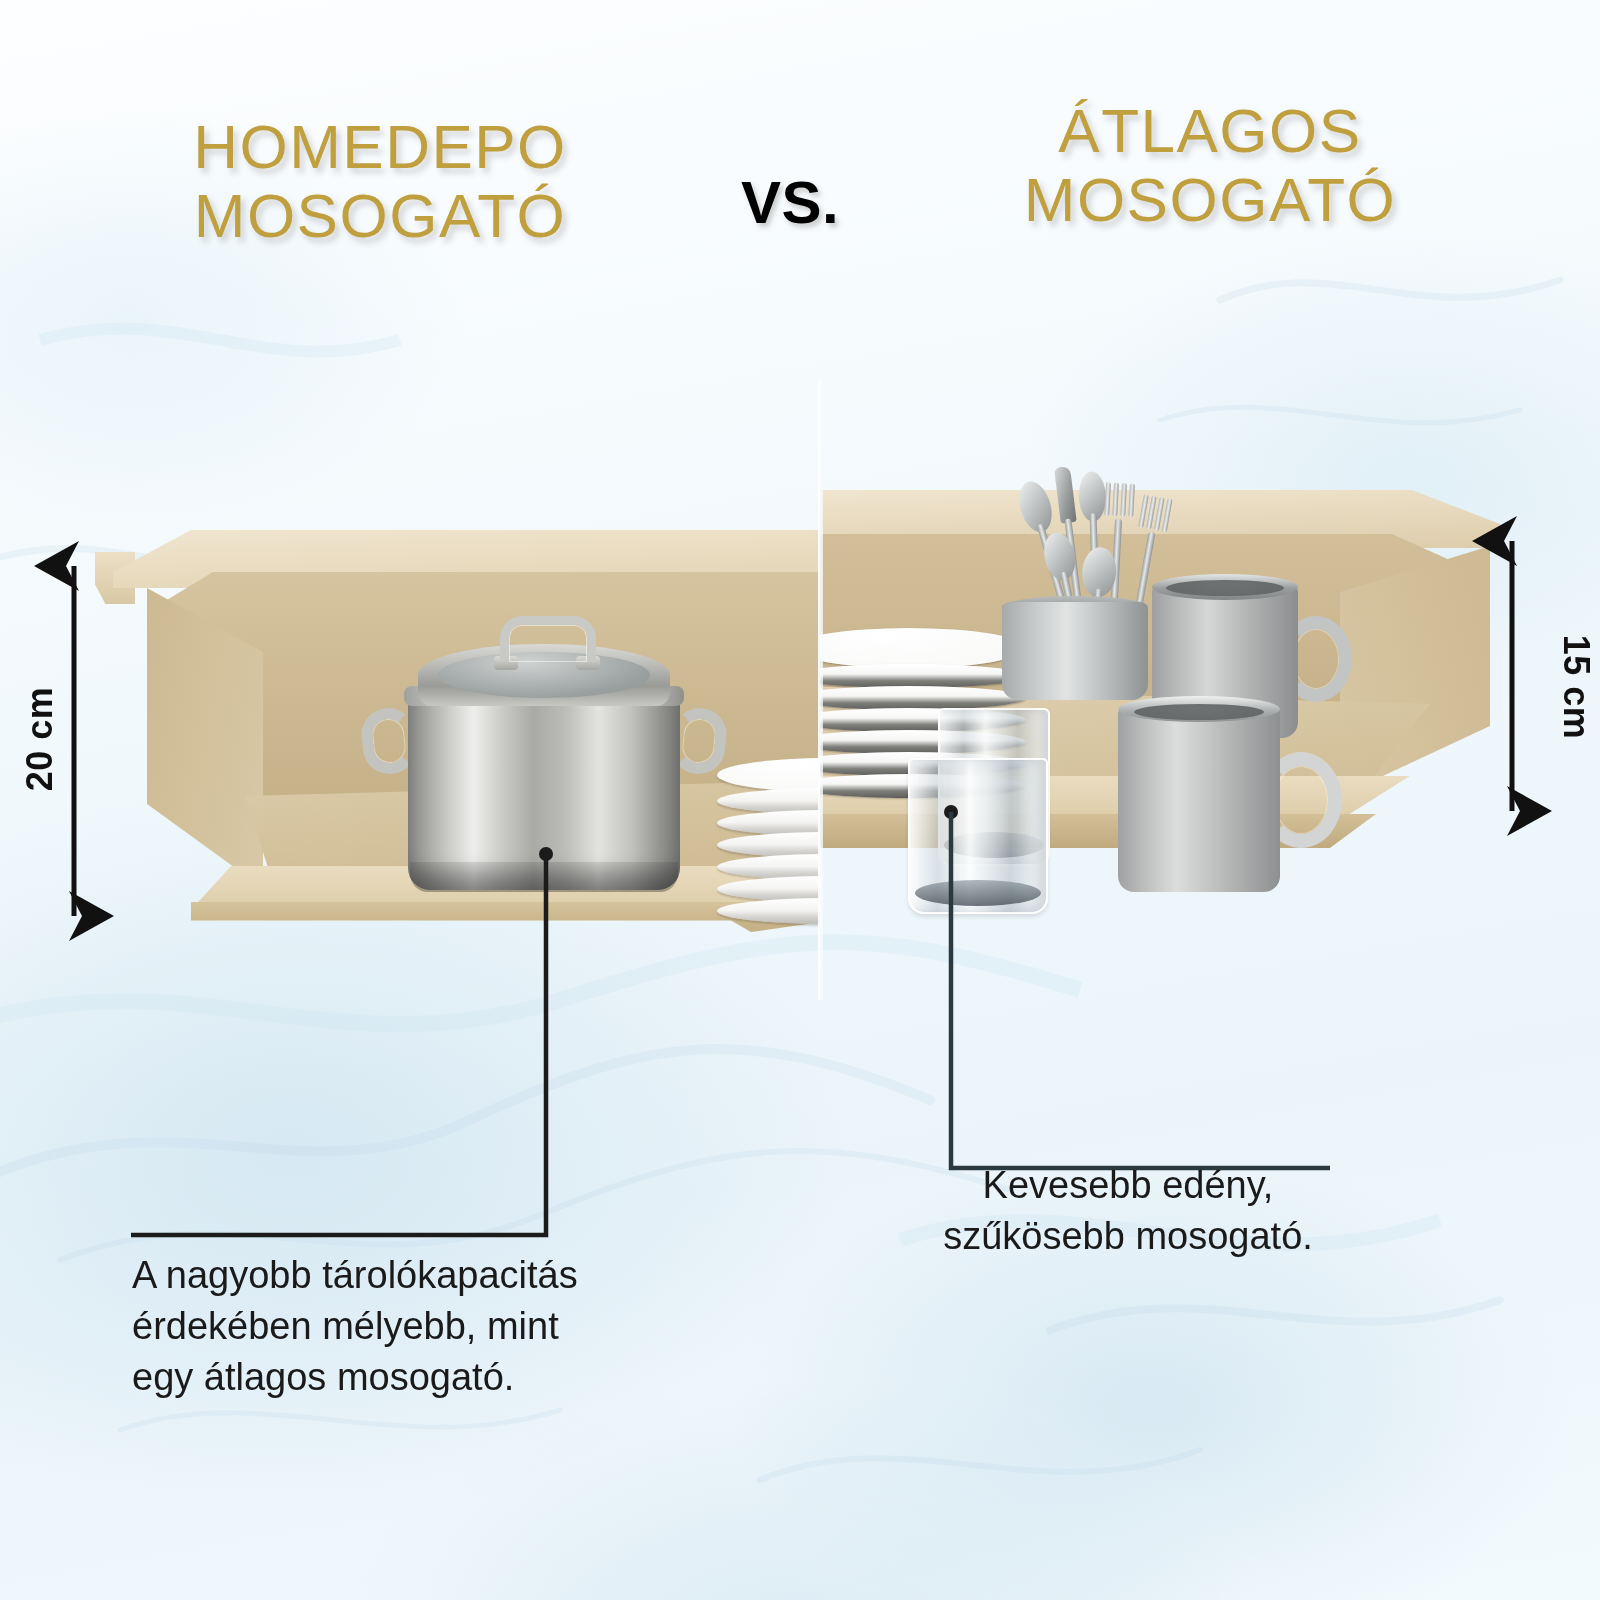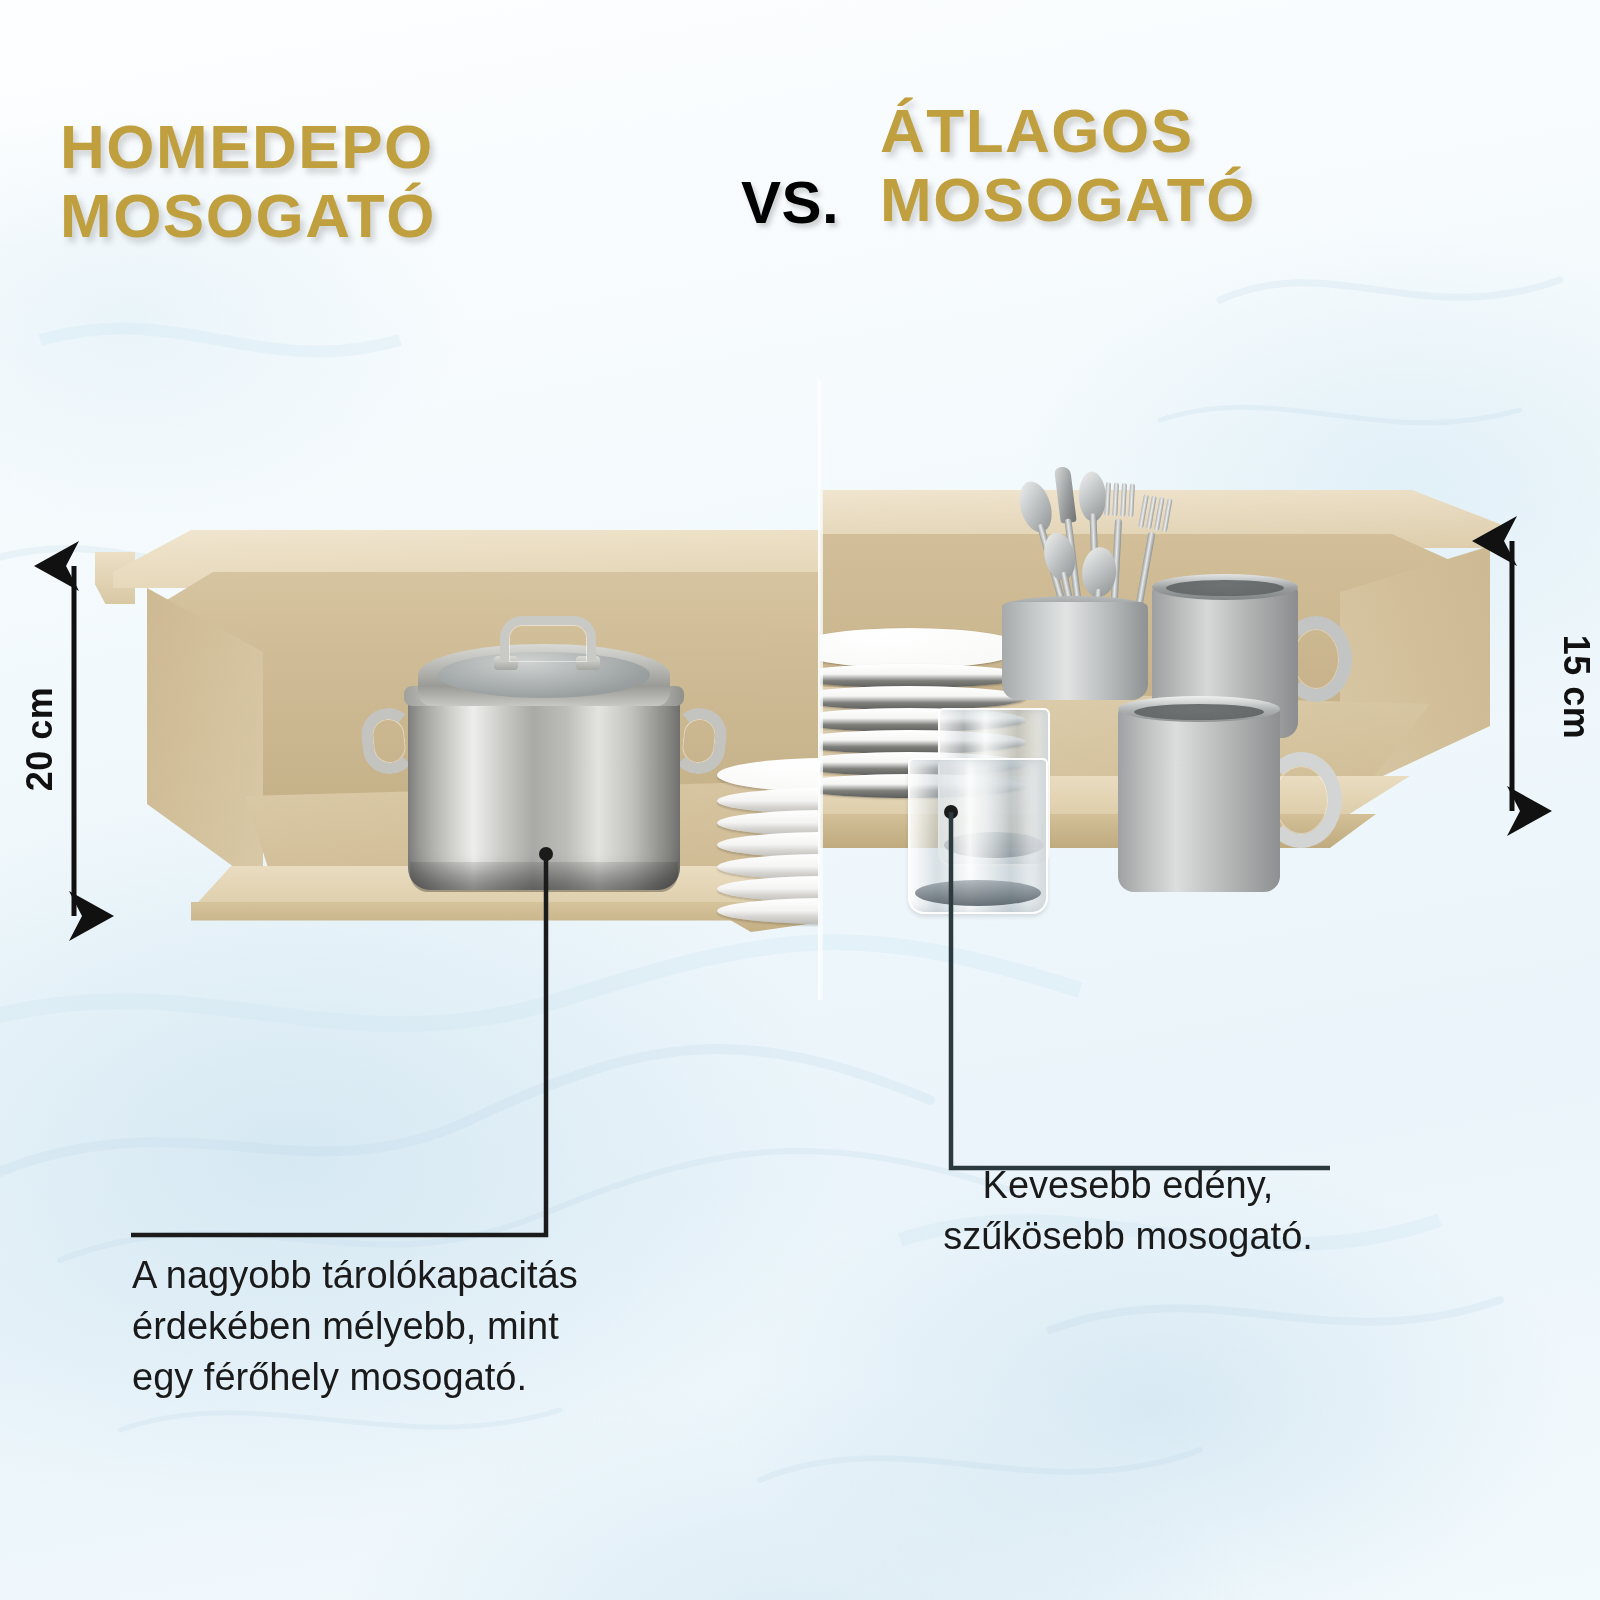--- a/index.html
+++ b/index.html
@@ -19,24 +19,24 @@
       radial-gradient(ellipse 620px 400px at 88% 30%, rgba(200,226,240,.40) 0%, rgba(200,226,240,0) 62%),
       radial-gradient(ellipse 520px 320px at 8% 20%, rgba(206,230,242,.35) 0%, rgba(206,230,242,0) 65%),
       radial-gradient(ellipse 800px 500px at 50% 105%, rgba(180,210,230,.40) 0%, rgba(180,210,230,0) 60%),
       linear-gradient(170deg,#fdfeff 0%, #f2f9fc 38%, #eaf4fa 70%, #f3fafd 100%);
   }
   #bg .veins { position:absolute; inset:0; opacity:.5; }
 
   
   .title {
     position:absolute; z-index:6;
-    font-weight:bold; font-size:62px; line-height:1.12;
+    font-weight:normal; font-size:62px; line-height:1.12;
     letter-spacing:1.5px; color:#bf9f3e;
     text-shadow:4px 5px 6px rgba(120,120,120,.32);
-    white-space:pre-line;
+    text-align:center; white-space:pre-line;
   }
   #title-left  { left:60px;  top:112px; width:640px; }
   #title-right { left:880px; top:96px;  width:660px; }
   #vs {
     position:absolute; z-index:6; left:690px; top:168px; width:200px;
     text-align:center; font-weight:bold; font-size:60px; color:#000;
     letter-spacing:.5px; text-shadow:3px 4px 5px rgba(120,120,120,.35);
   }
 
   
@@ -480,15 +480,15 @@
     <circle cx="951" cy="812" r="7" fill="#1b1b1b"></circle>
     <path d="M951 812 L951 1168 L1330 1168" fill="none" stroke="#2b3a3f" stroke-width="4.5"></path>
   </g>
 </svg>
 
 <div class="dimLabel" id="dim-left-label">20 cm</div>
 <div class="dimLabel" id="dim-right-label">15 cm</div>
 
 <div class="caption" id="caption-left">A nagyobb tárolókapacitás
 érdekében mélyebb, mint
-egy férőhely mosogató.</div>
+egy átlagos mosogató.</div>
 <div class="caption" id="caption-right">Kevesebb edény,
 szűkösebb mosogató.</div>
 
 </body></html>

